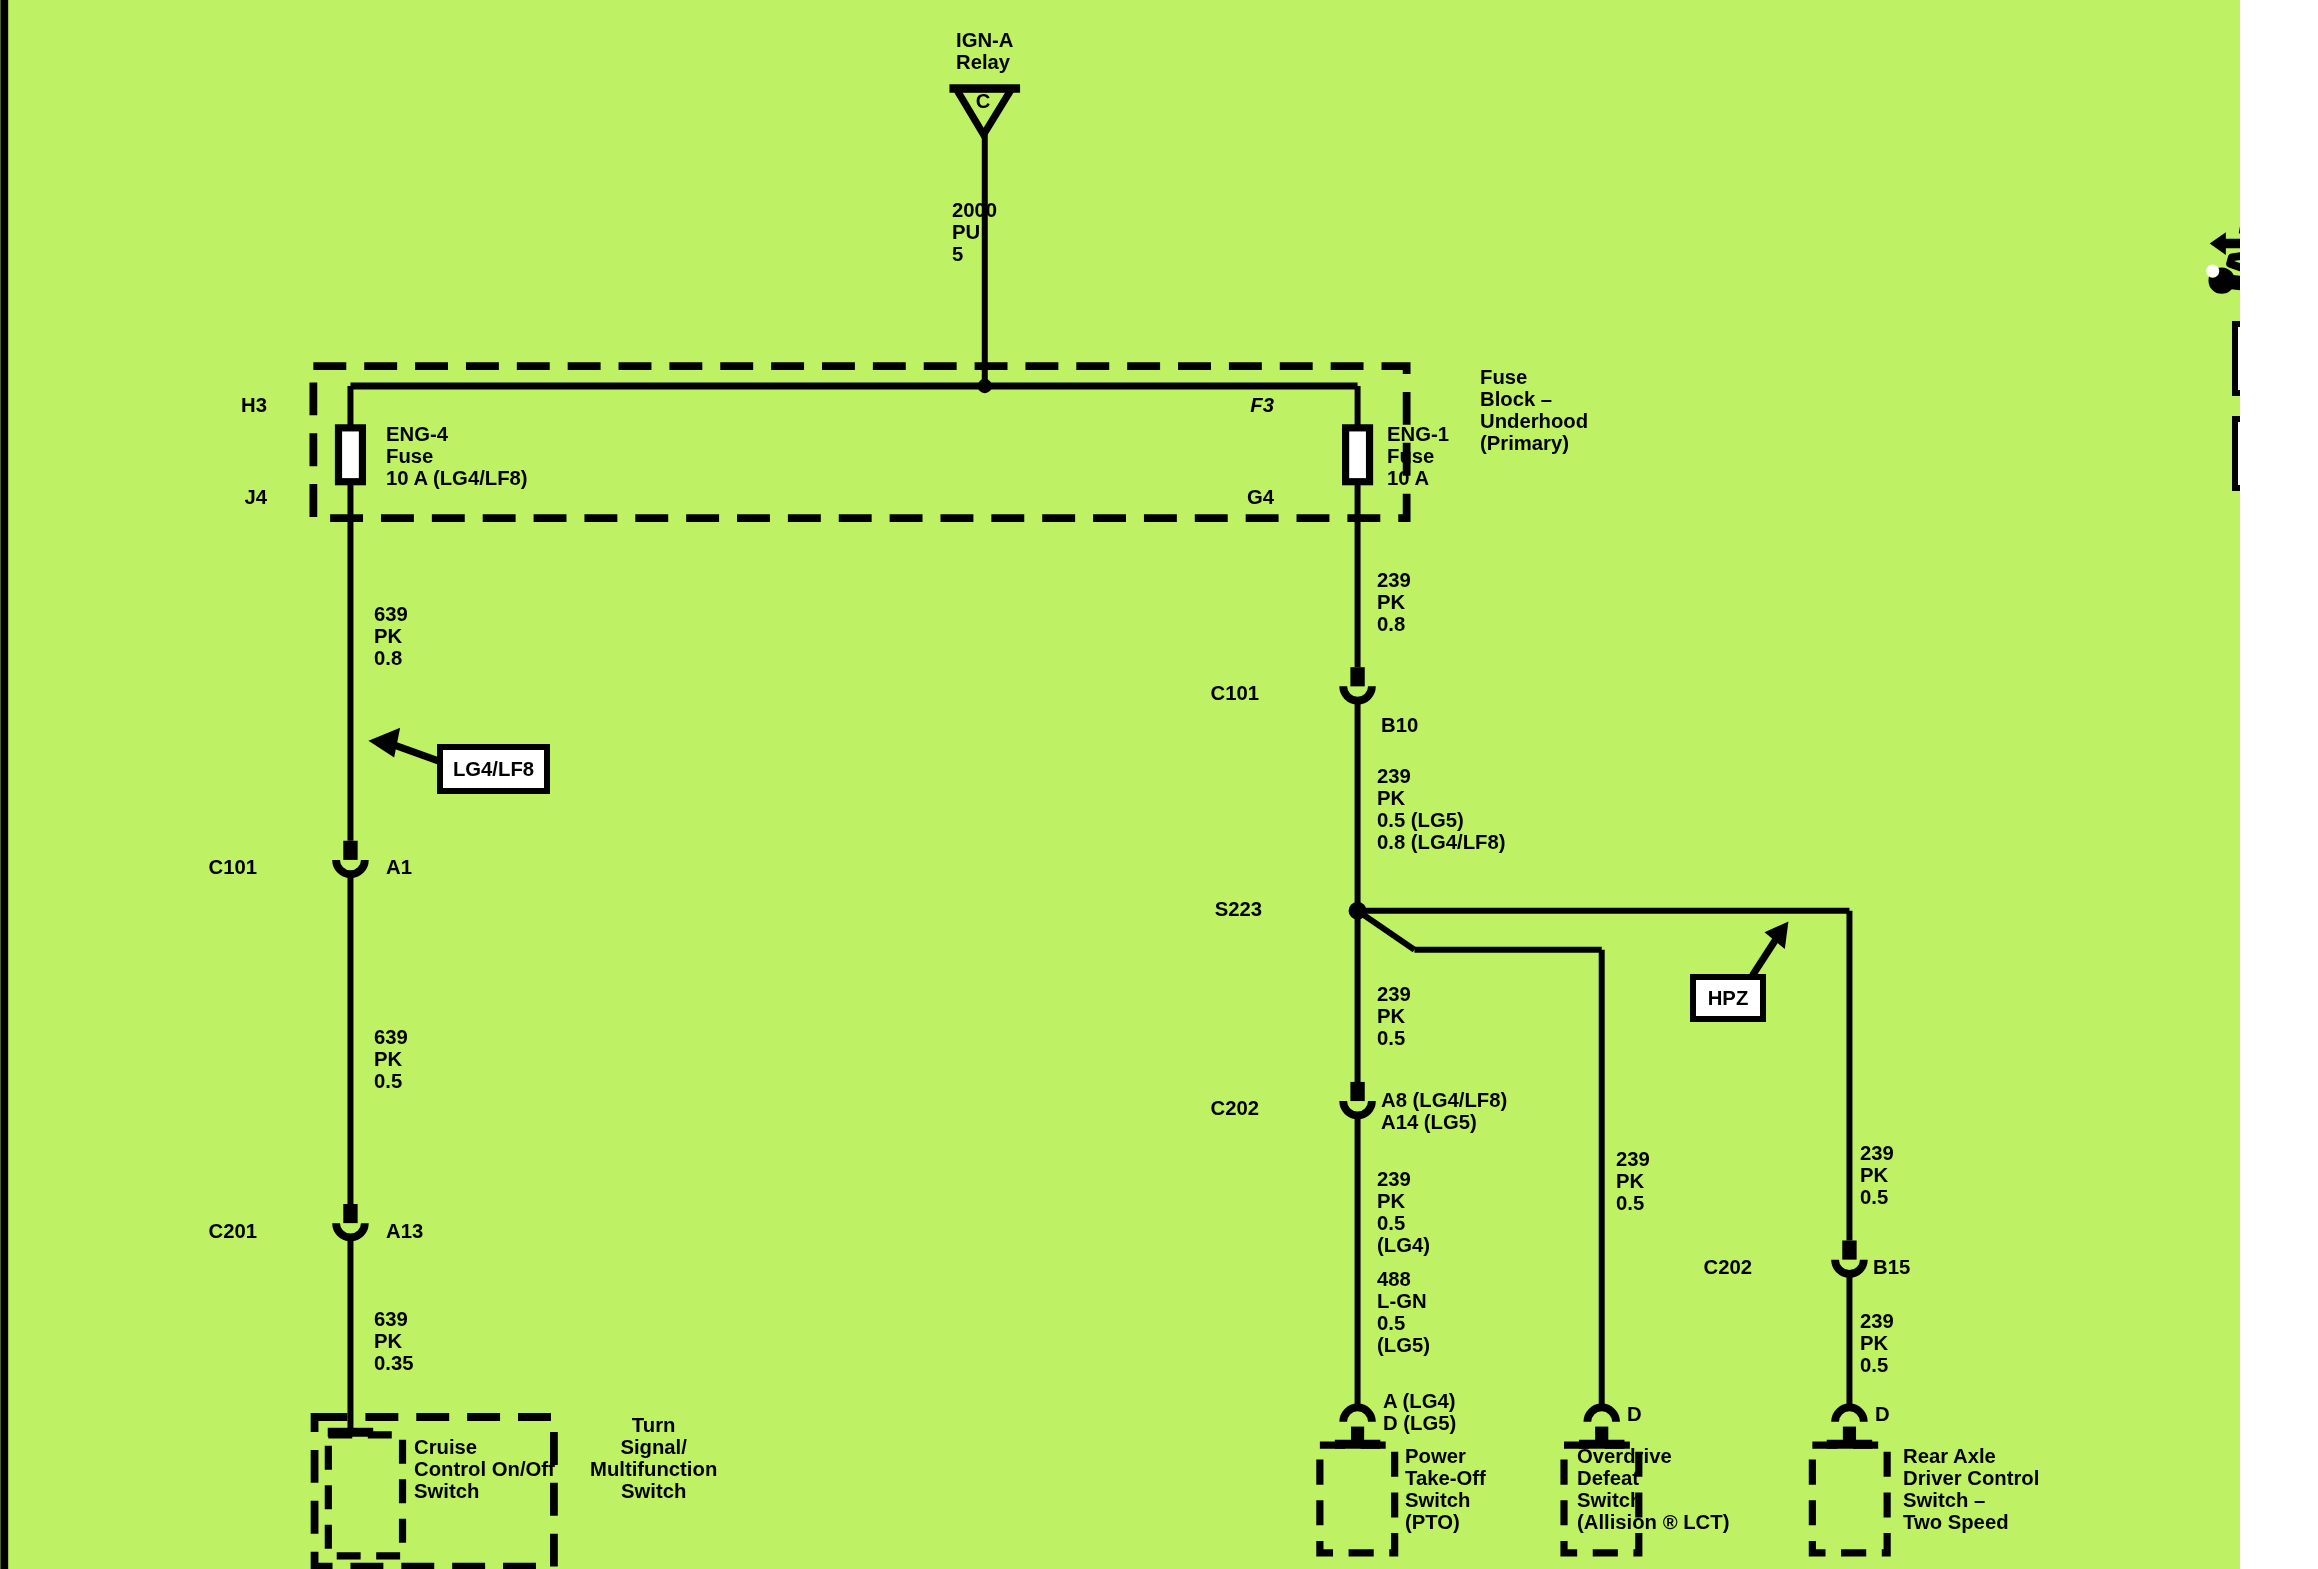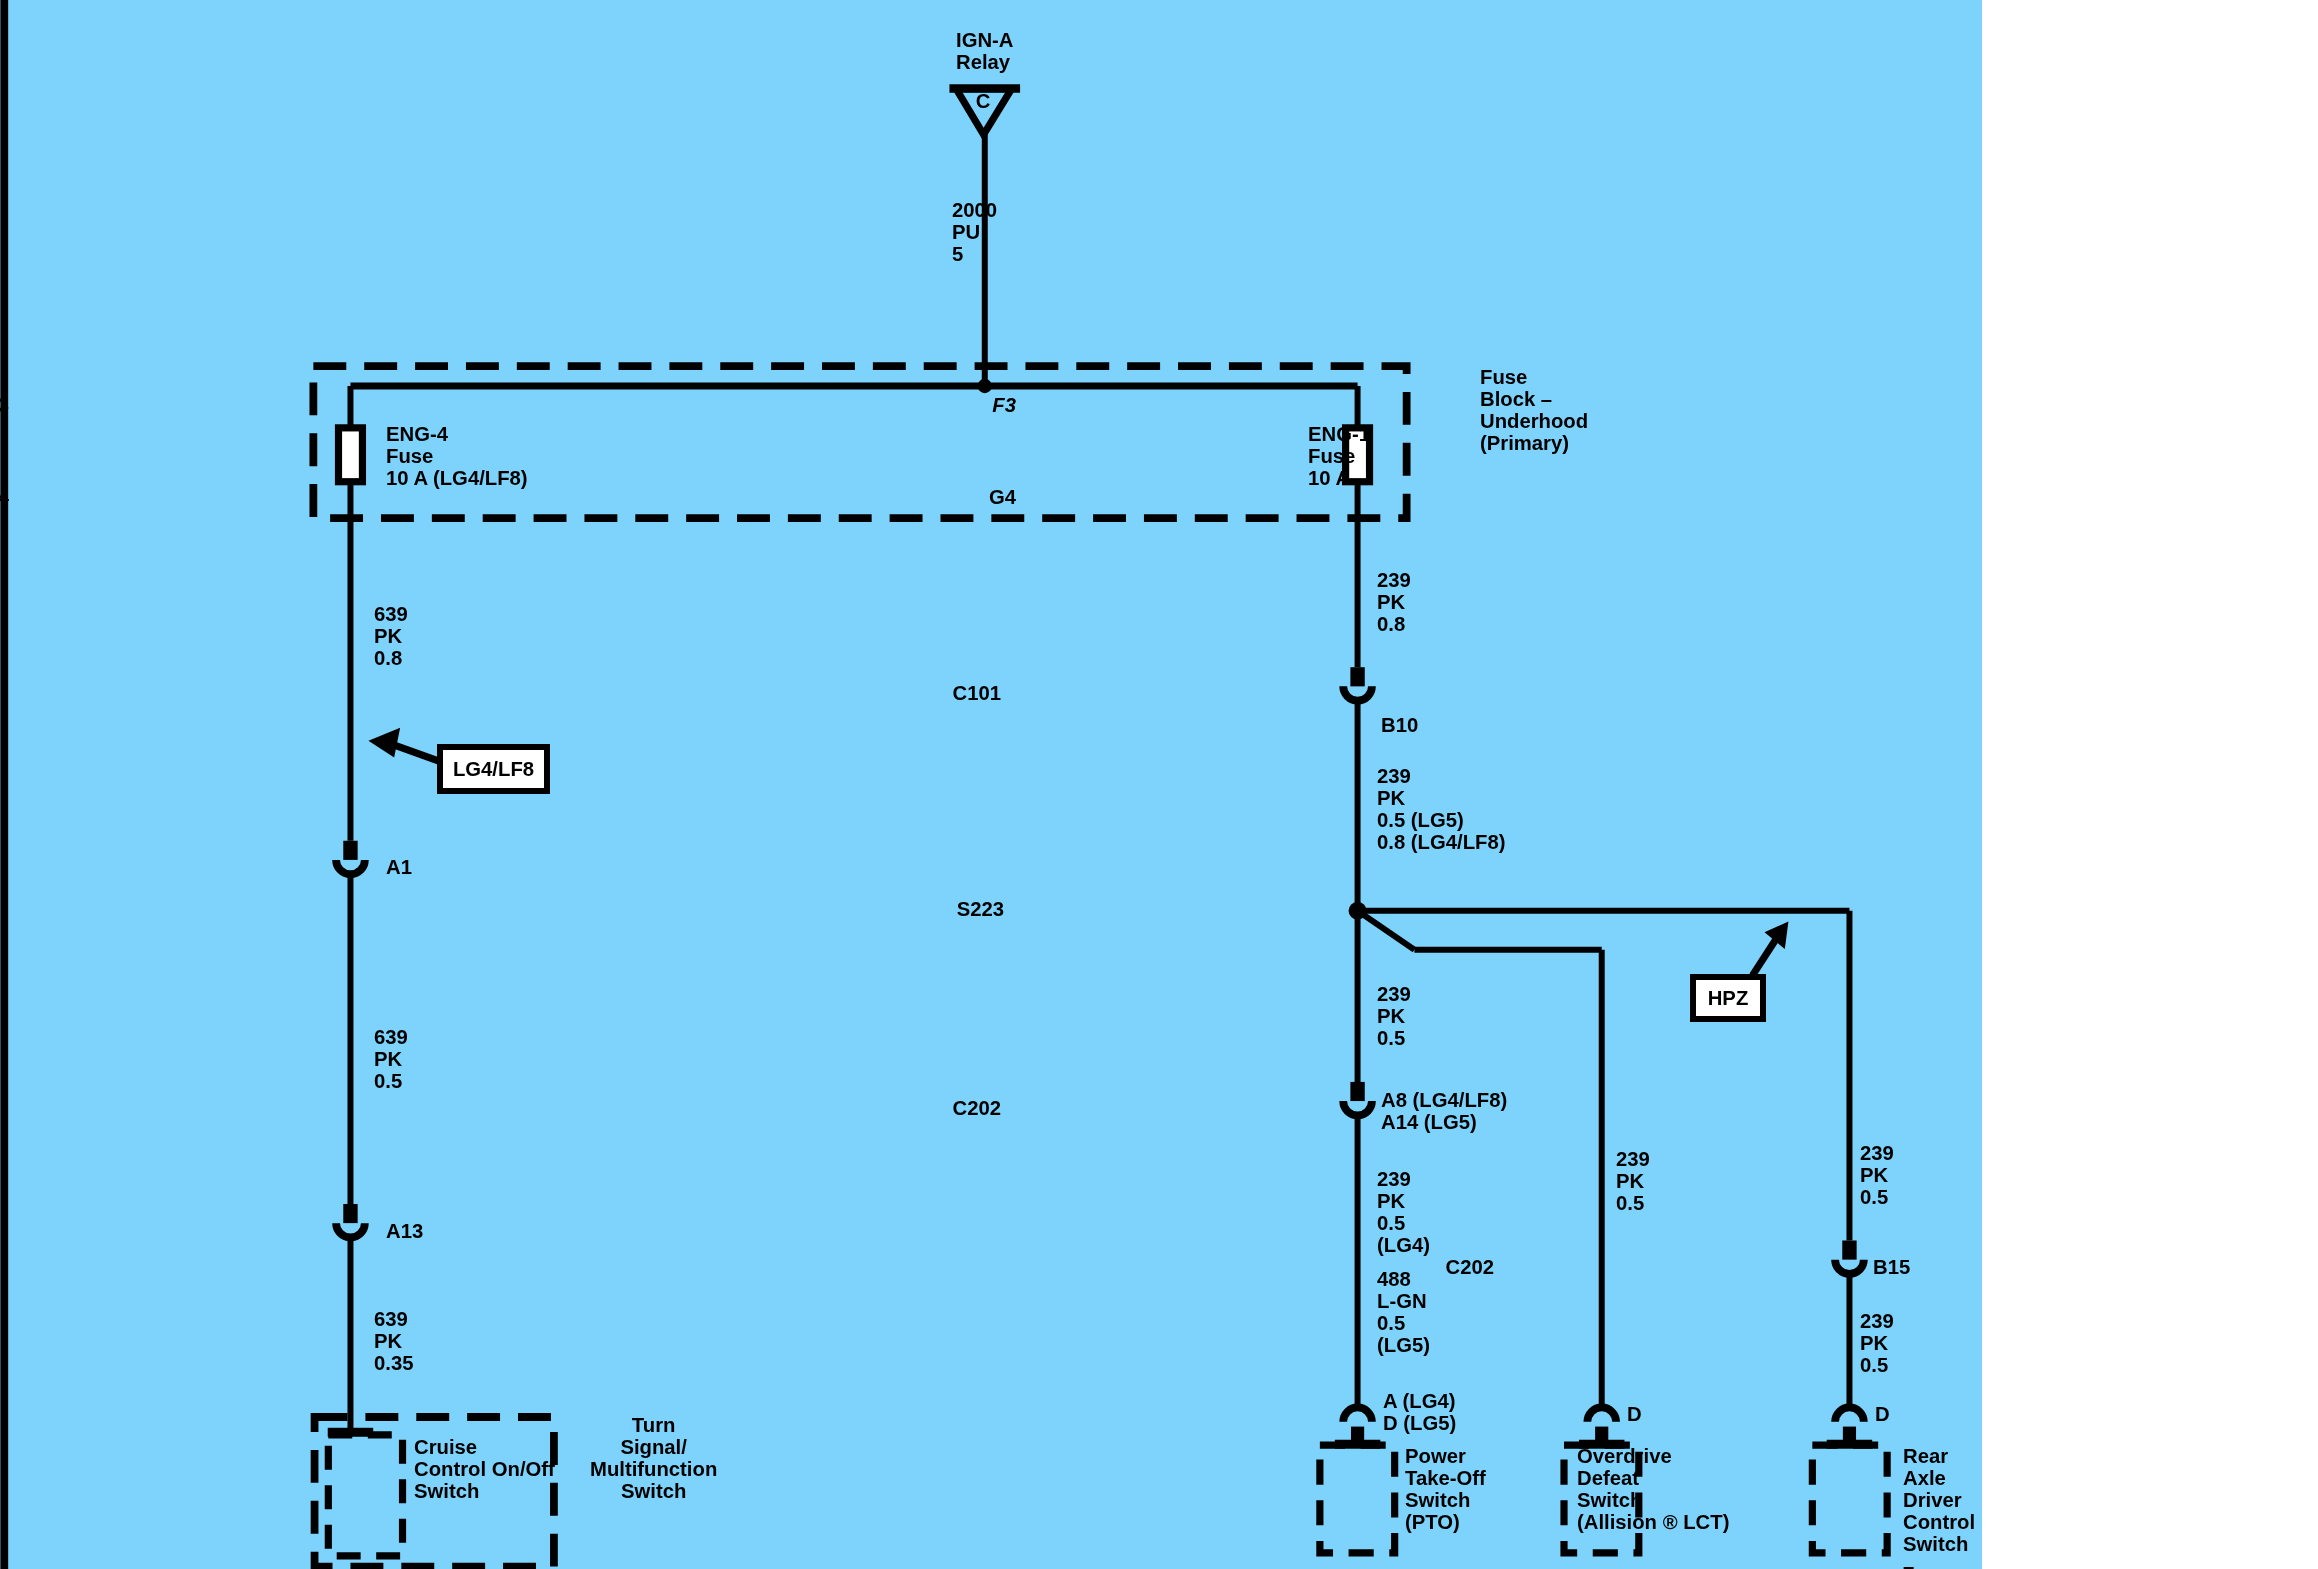--- a/index.html
+++ b/index.html
@@ -1,16 +1,16 @@
 <!DOCTYPE html>
 <html style="font-size:9.6px"><head>
 <meta charset="utf-8">
 <style>
   html,body{margin:0;padding:0;background:#ffffff;}
-  .page{position:relative;width:1982px;height:1569px;background:#7dd3fc;overflow:hidden;
+  .page{position:relative;width:2240px;height:1569px;background:#bef264;overflow:hidden;
         font-family:"Liberation Sans",sans-serif;color:#000;}
   .lbl{position:absolute;white-space:pre-line;font:bold 20.3px/22px "Liberation Sans",sans-serif;color:#000;}
   .lbl.r{text-align:right;}
   .lbl.c{text-align:center;}
   svg{position:absolute;left:0;top:0;}
   .callout{position:absolute;border:6.6px solid #000;background:#fff;display:flex;
            align-items:center;justify-content:center;font:bold 20.3px "Liberation Sans",sans-serif;}
   .iconbox{position:absolute;border:6px solid #000;background:#fff;}
 </style>
 </head>
@@ -118,21 +118,21 @@
 PU
 5</div>
 
   <div class="lbl r" style="right:1973px;top:394px;">H3</div>
   <div class="lbl" style="left:386px;top:423px;">ENG-4
 Fuse
 10 A (LG4/LF8)</div>
   <div class="lbl r" style="right:1973px;top:486px;">J4</div>
 
   <div class="lbl r" style="right:966px;top:394px;font-style:italic;">F3</div>
-  <div class="lbl" style="left:1308px;top:423px;">ENG-1
+  <div class="lbl" style="left:1387px;top:423px;">ENG-1
 Fuse
 10 A</div>
   <div class="lbl r" style="right:966px;top:486px;">G4</div>
 
   <div class="lbl" style="left:1480px;top:366px;">Fuse
 Block –
 Underhood
 (Primary)</div>
 
   <div class="lbl" style="left:374px;top:603px;">639

